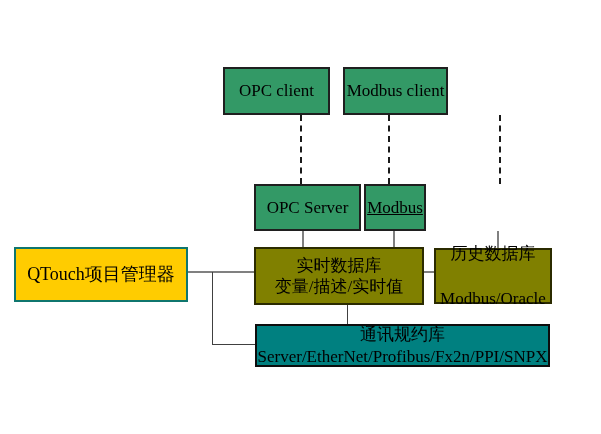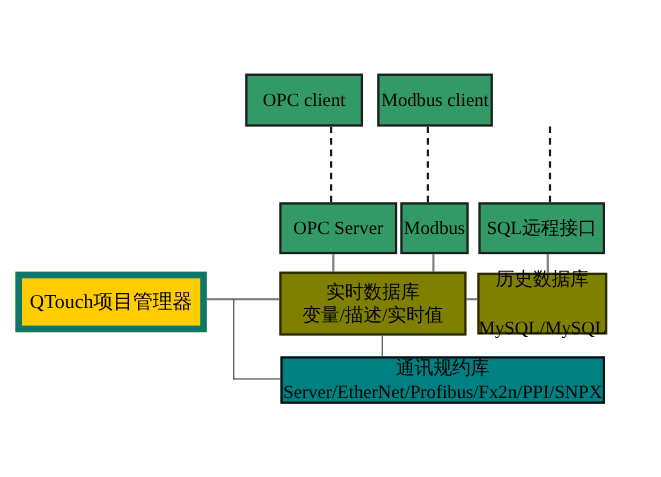--- a/index.html
+++ b/index.html
@@ -20,35 +20,35 @@
     align-items: center;
     justify-content: center;
     text-align: center;
     font-size: 17px;
     line-height: 1.25;
     z-index: 2;
   }
   .green  { background: #339966; border: 2px solid #1f1f1f; }
   .olive  { background: #808000; border: 2px solid #2b2b00; }
   .teal   { background: #008080; border: 2px solid #0d0d0d; }
-  .yellow { background: #ffcc00; border: 6px solid #0f766e; font-size: 18px; }
+  .yellow { background: #ffcc00; border: 2px solid #0f766e; font-size: 18px; }
   .line { position: absolute; z-index: 1; }
   .h-gray { height: 0; border-top: 2px solid #808080; }
   .v-gray { width: 0; border-left: 2px solid #808080; }
   .v-dark { width: 0; border-left: 1px solid #404040; }
   .h-dark { height: 0; border-top: 1px solid #404040; }
   .v-dashed { width: 0; border-left: 2px dashed #1a1a1a; }
 
   
   #box-opc-client    { left: 223px; top: 67px;  width: 107px; height: 48px; }
   #box-modbus-client { left: 343px; top: 67px;  width: 105px; height: 48px; font-family: Liberation Serif, serif; }
   #box-sql-api       { left: 458px; top: 67px;  width: 105px; height: 48px; }
   
   #box-opc-server    { left: 254px; top: 184px; width: 107px; height: 47px; text-align: center; }
-  #box-modbus        { left: 364px; top: 184px; width: 62px;  height: 47px; }
+  #box-modbus        { left: 364px; top: 184px; width: 62px;  height: 47px; text-decoration: underline; }
   #box-sql-remote    { left: 435px; top: 184px; width: 115px; height: 47px; }
   
   #box-manager       { left: 14px;  top: 247px; width: 174px; height: 55px; }
   #box-realtime-db   { left: 254px; top: 247px; width: 170px; height: 58px; }
   #box-history-db    { left: 434px; top: 248px; width: 118px; height: 56px; gap: 24px; }
   
   #box-protocol-lib  { left: 255px; top: 324px; width: 295px; height: 43px; }
 
   
   #dash-opc    { left: 300px; top: 115px; height: 69px; }
@@ -83,39 +83,36 @@
   <div class="line v-dashed" id="dash-opc"></div>
   <div class="line v-dashed" id="dash-modbus"></div>
   <div class="line v-dashed" id="dash-sql"></div>
 
   <div class="box green" id="box-opc-server">
     <span>OPC Server</span>
   </div>
   <div class="box green" id="box-modbus">
     <span>Modbus</span>
   </div>
-  <div class="box green" id="box-sql-remote">
-    <span>SQL远程接口</span>
-  </div>
 
   <div class="line v-gray" id="link-opcserver-realtime"></div>
   <div class="line v-gray" id="link-modbus-realtime"></div>
   <div class="line v-gray" id="link-sqlremote-history"></div>
 
   <div class="box yellow" id="box-manager">
     <span>QTouch项目管理器</span>
   </div>
 
   <div class="box olive" id="box-realtime-db">
     <span>实时数据库</span>
     <span>变量/描述/实时值</span>
   </div>
   <div class="box olive" id="box-history-db">
     <span>历史数据库</span>
-    <span>MySQL/MySQL</span>
+    <span>Modbus/Oracle</span>
   </div>
 
   <div class="line h-gray" id="link-manager-realtime"></div>
   <div class="line h-gray" id="link-realtime-history"></div>
   <div class="line v-dark" id="branch-vertical"></div>
   <div class="line h-dark" id="branch-horizontal"></div>
   <div class="line v-dark" id="link-realtime-protocol"></div>
 
   <div class="box teal" id="box-protocol-lib">
     <span>通讯规约库</span>

